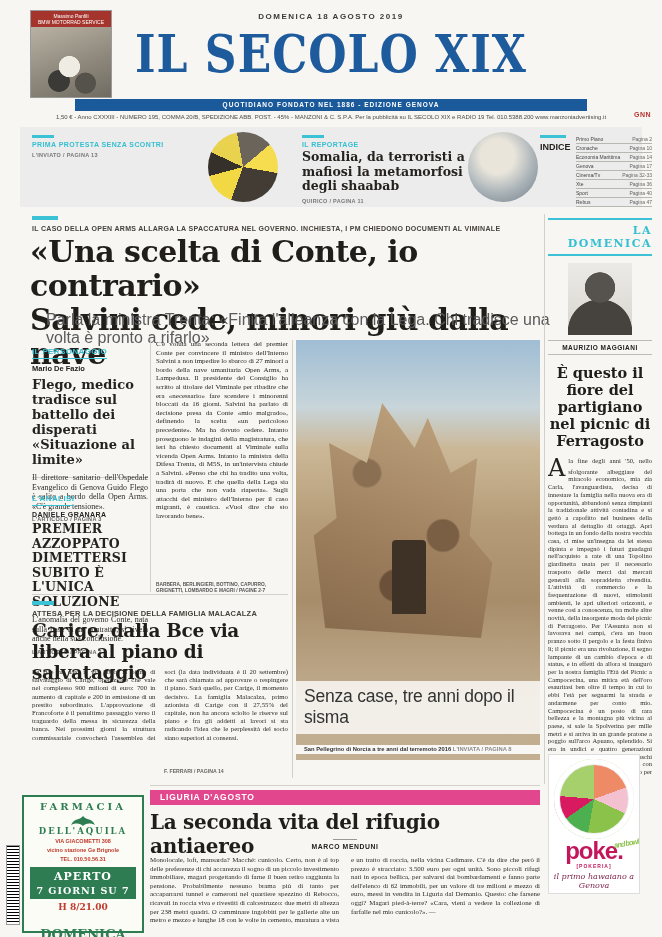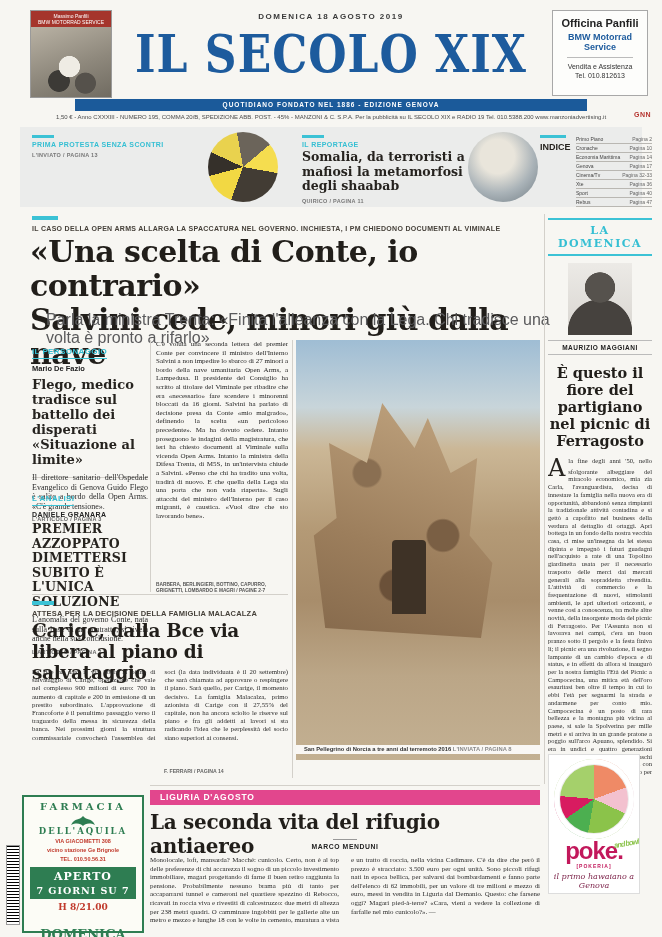--- a/index.html
+++ b/index.html
@@ -91,21 +91,21 @@
   .carige-tick{left:32px;top:601px;width:22px;}
   .carige-kick{left:32px;top:609px;width:256px;font-size:7.5px;font-weight:bold;color:#46413a;letter-spacing:.2px;}
   .carige-h{left:32px;top:620px;width:256px;font-weight:bold;font-size:18.5px;line-height:21px;letter-spacing:-.3px;color:#211e1a;}
   .carige-body{left:32px;top:668px;width:256px;height:100px;column-count:2;column-gap:9px;
                font-family:"Liberation Serif",serif;font-size:6.8px;line-height:8.2px;text-align:justify;color:#2b2b2b;overflow:hidden;}
   .carige-bl{left:164px;top:768px;width:124px;font-size:5.2px;font-weight:bold;color:#666;}
 
   
   .dom{left:548px;top:216px;width:104px;}
   .dom .rule{height:2px;background:#3cc2d5;margin:2px 0;}
-  .dom .lab{text-align:center;font-family:"DejaVu Serif",serif;font-weight:bold;font-size:11px;color:#35bfd3;letter-spacing:1.5px;padding:2px 0;}
+  .dom .lab{text-align:right;font-family:"DejaVu Serif",serif;font-weight:bold;font-size:11px;color:#35bfd3;letter-spacing:1.5px;padding:2px 0;}
   .portrait{width:64px;height:72px;margin:7px auto 5px;background:
      radial-gradient(circle at 50% 34%, #56524d 0 26%, transparent 27%),
      radial-gradient(circle at 50% 95%, #46423e 0 42%, transparent 43%),
      linear-gradient(#eceae6,#d8d5d0);}
   .dom .aut{border-top:1px solid #bbb;border-bottom:1px solid #bbb;text-align:center;font-size:6.5px;font-weight:bold;letter-spacing:.5px;padding:3px 0;color:#222;}
   .dom .ttl{font-family:"DejaVu Serif",serif;font-weight:bold;font-size:14.5px;line-height:17px;text-align:center;margin:9px 0 8px;color:#211e1a;}
   .dom .body{font-family:"Liberation Serif",serif;font-size:6.5px;line-height:7.7px;text-align:justify;height:332px;overflow:hidden;color:#2b2b2b;}
   .dom .body::first-letter{font-size:0;}
   .dropcap{float:left;font-family:"DejaVu Serif",serif;font-size:24px;line-height:22px;padding-right:3px;color:#26231f;}
   .dom-bl{left:548px;top:769px;width:104px;font-size:5.2px;font-weight:bold;color:#666;}
@@ -151,30 +151,20 @@
     <div class="redbar">
       <div>Massimo Panfili</div>
       <div>BMW MOTORRAD SERVICE</div>
     </div>
     <div class="moto"></div>
   </div>
 
   <div class="abs date-line">DOMENICA 18 AGOSTO 2019</div>
   <div class="abs masthead serif">IL SECOLO XIX</div>
 
-  <div class="abs ad-right">
-    <div class="t1">Officina Panfili</div>
-    <div class="t2">
-      <div>BMW Motorrad</div>
-      <div>Service</div>
-    </div>
-    <div class="sep"></div>
-    <div class="t3">Vendita e Assistenza</div>
-    <div class="t4">Tel. 010.812613</div>
-  </div>
 
   <div class="abs blue-bar">QUOTIDIANO FONDATO NEL 1886 - EDIZIONE GENOVA</div>
   <div class="abs info-line">1,50 € - Anno CXXXIII - NUMERO 195, COMMA 20/B, SPEDIZIONE ABB. POST. - 45% - MANZONI &amp; C. S.P.A. Per la pubblicità su IL SECOLO XIX e RADIO 19 Tel. 010.5388.200 www.manzoniadvertising.it</div>
   <div class="abs gnn">GNN</div>
 
   <div class="abs strip"></div>
 
   <div class="abs teaser t1pos">
     <div class="ktick"></div>
     <div class="kick">PRIMA PROTESTA SENZA SCONTRI</div>
@@ -263,20 +253,23 @@
     <div class="txt-left">L'anomalia del governo Conte, nata sulla base di un contratto, si rivela anche nella sua conclusione.</div>
     <div class="bl-sm">L'ARTICOLO / PAGINA 7</div>
   </div>
 
   <div class="abs centercol">C'è voluta una seconda lettera del premier Conte per convincere il ministro dell'Interno Salvini a non impedire lo sbarco di 27 minori a bordo della nave umanitaria Open Arms, a Lampedusa. Il presidente del Consiglio ha scritto al titolare del Viminale per ribadire che era «necessario» fare scendere i minorenni bloccati da 16 giorni. Salvini ha parlato di decisione presa da Conte «mio malgrado», definendo la scelta «un pericoloso precedente». Ma ha dovuto cedere. Intanto proseguono le indagini della magistratura, che ieri ha chiesto documenti al Viminale sulla vicenda Open Arms. Intanto la ministra della Difesa Trenta, di M5S, in un'intervista chiude a Salvini. «Penso che chi ha tradito una volta, tradirà di nuovo. E che quella della Lega sia una porta che non vada riaperta». Sugli attacchi del ministro dell'Interno per il caso migranti, è caustica. «Vuol dire che sto lavorando bene».</div>
   <div class="abs center-bl">BARBERA, BERLINGIERI, BOTTINO, CAPURRO, GRIGNETTI, LOMBARDO E MAGRI / PAGINE 2-7</div>
 
   <div class="abs photo">
     <div class="ruin"></div>
     <div class="door"></div>
+    <div class="photo-cap">
+      <span class="big">Senza case, tre anni dopo il sisma</span>
+    </div>
     <div class="photo-sub">
       <b>San Pellegrino di Norcia a tre anni dal terremoto 2016</b>
       <span class="cr">L'INVIATA / PAGINA 8</span>
     </div>
   </div>
 
   <div class="abs tick carige-tick"></div>
   <div class="abs carige-kick">ATTESA PER LA DECISIONE DELLA FAMIGLIA MALACALZA</div>
   <div class="abs carige-h serif">Carige, dalla Bce via libera al piano di salvataggio</div>
   <div class="abs carige-body">La Bce ha dato il via libera al piano di salvataggio di Carige, operazione che vale nel complesso 900 milioni di euro: 700 in aumento di capitale e 200 in emissione di un prestito subordinato. L'approvazione di Francoforte è il penultimo passaggio verso il traguardo della messa in sicurezza della banca. Nei prossimi giorni la struttura commissariale convocherà l'assemblea dei soci (la data individuata è il 20 settembre) che sarà chiamata ad approvare o respingere il piano. Sarà quello, per Carige, il momento decisivo. La famiglia Malacalza, primo azionista di Carige con il 27,55% del capitale, non ha ancora sciolto le riserve sul piano e fra gli addetti ai lavori si sta radicando l'idea che le perplessità del socio siano superiori ai consensi.</div>

